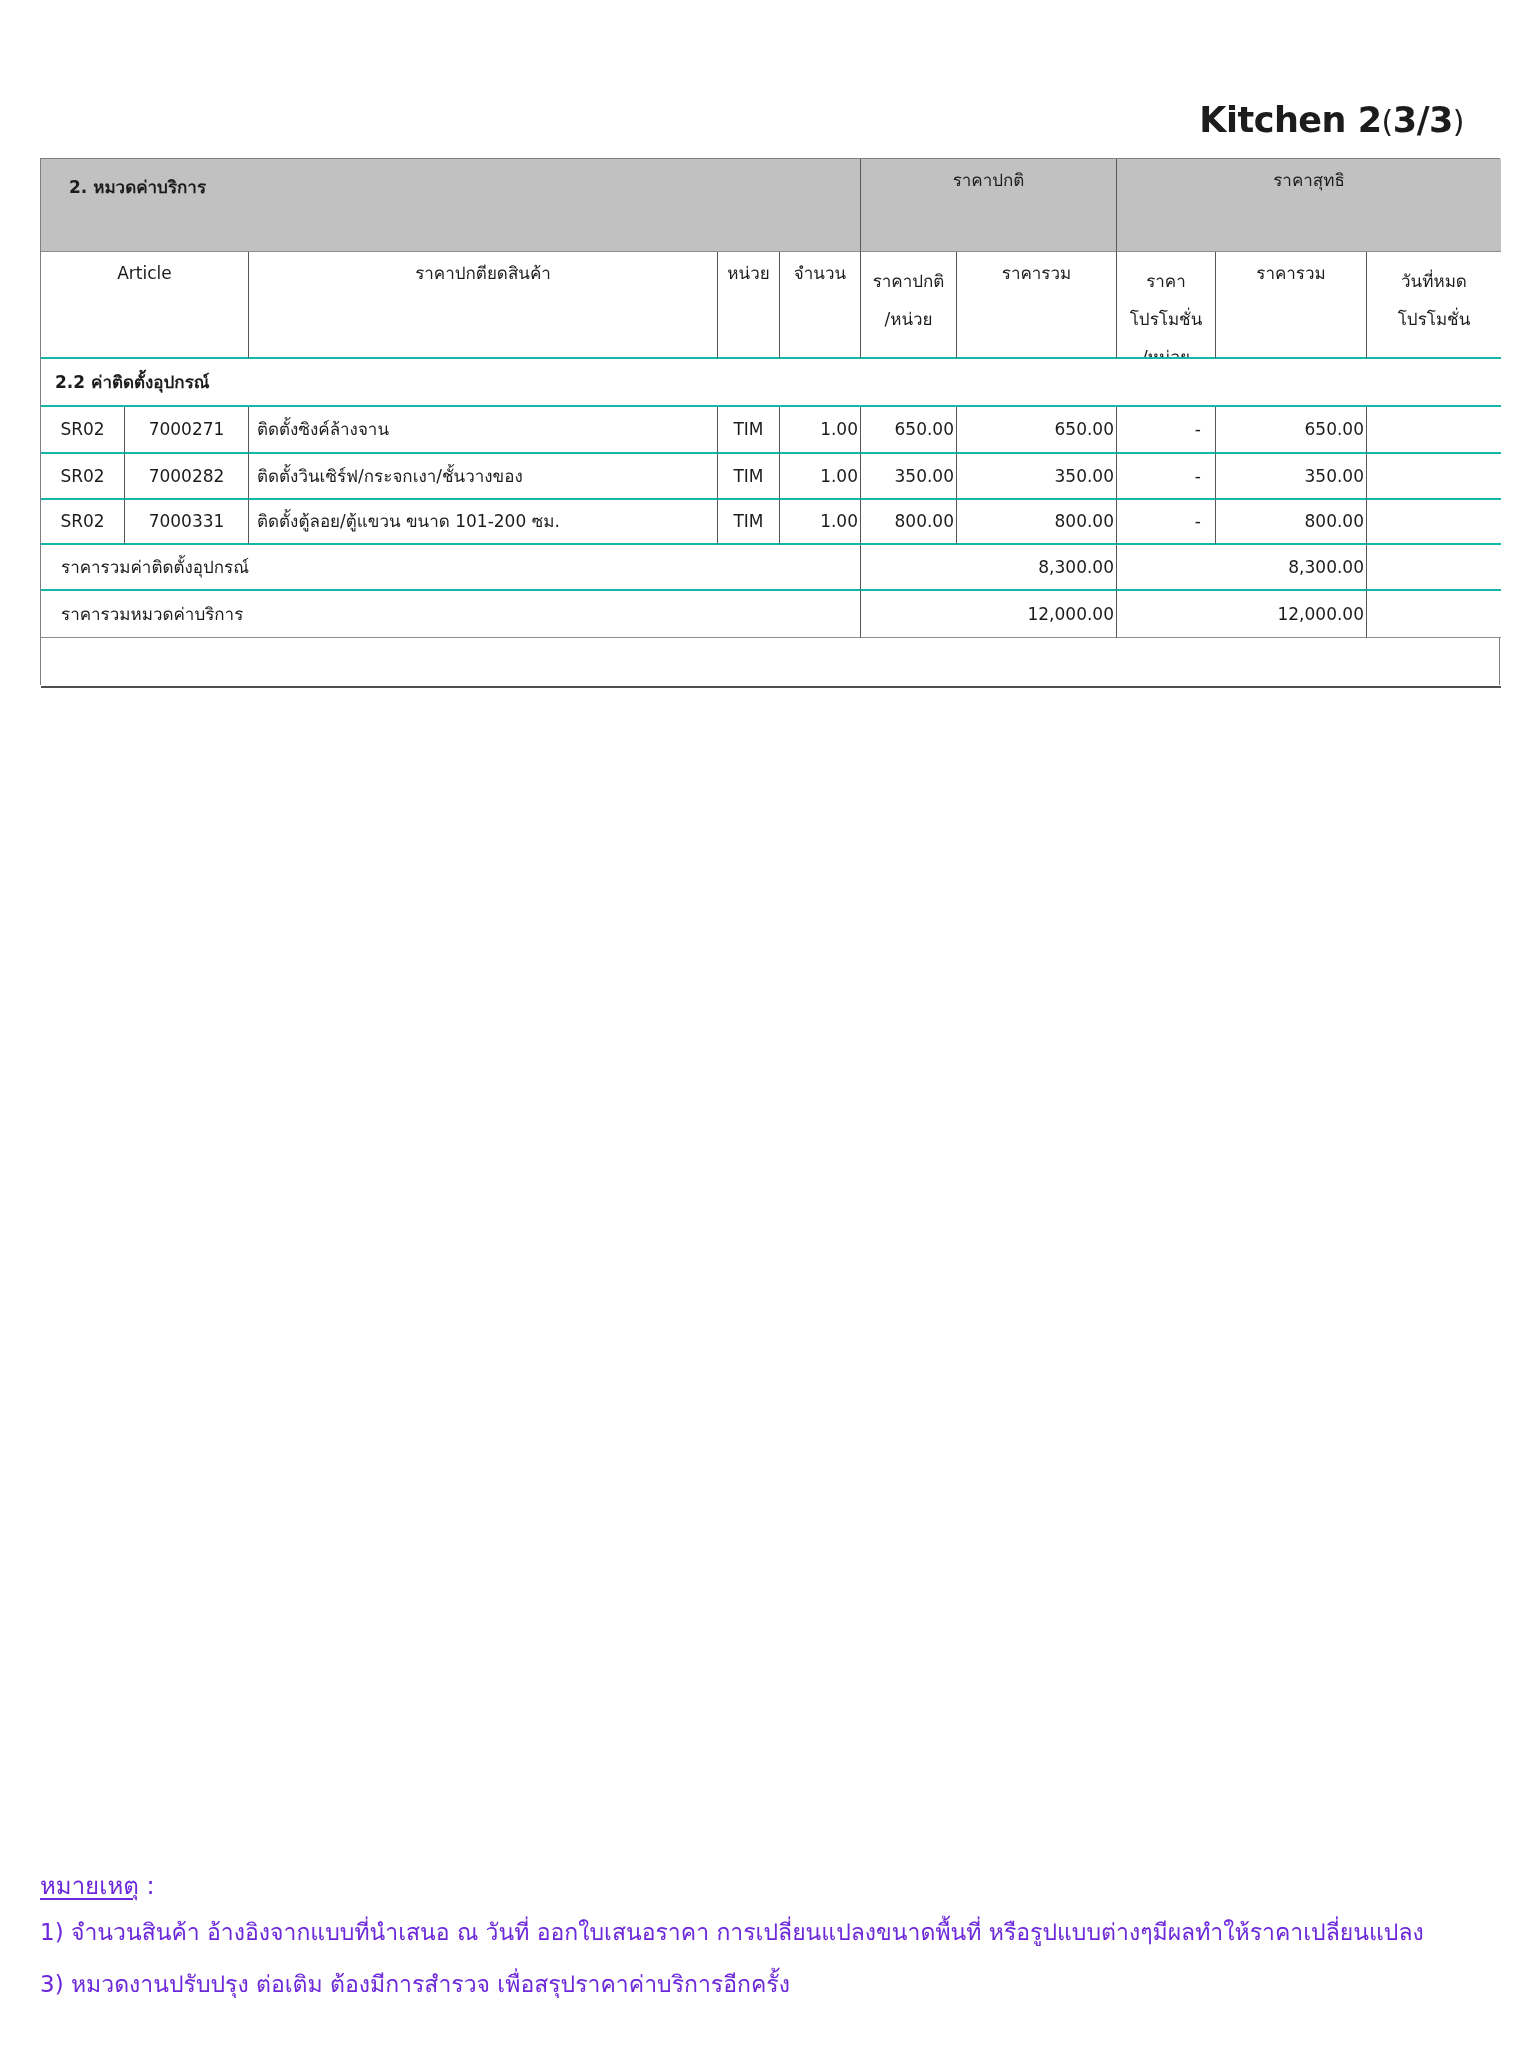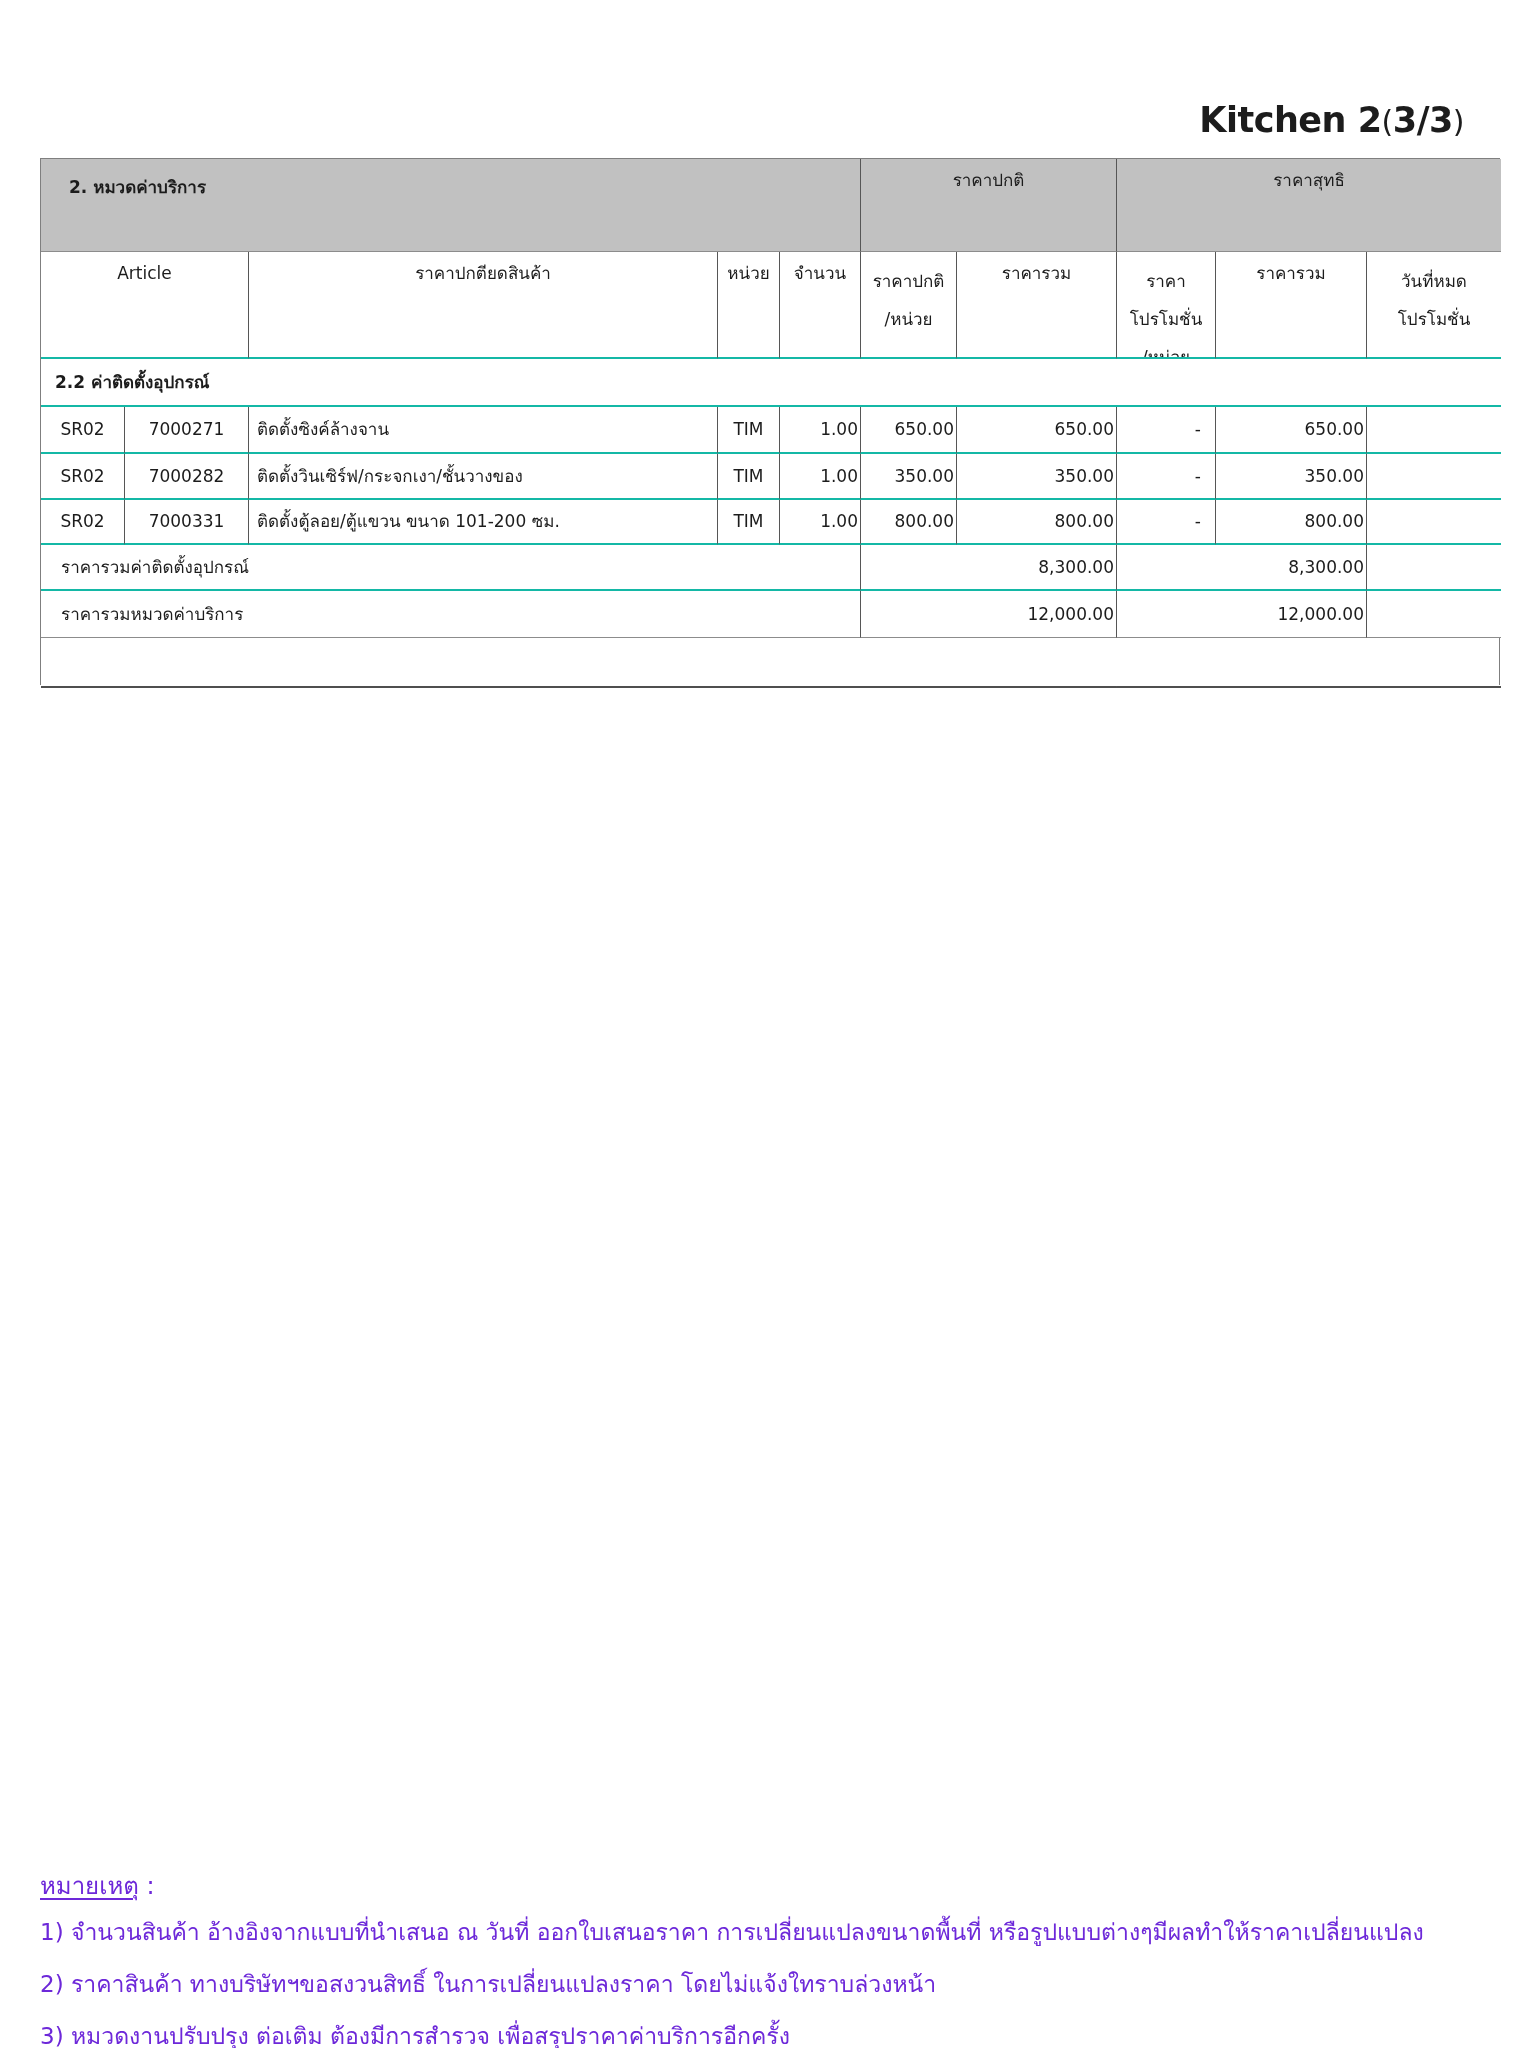--- a/index.html
+++ b/index.html
@@ -163,17 +163,16 @@
     <div class="c last bb-thin"></div>
 
     <div class="c gray tl indent3 sp7 bb-end">ราคารวมสุทธิ</div>
     <div class="c gray tr pr-total sp3 last bb-end">87,345.00</div>
 
   </div>
 
   <div class="notes">
     <div class="nh"><span class="u">หมายเหตุ</span> <span>:</span></div>
     <div class="ni">1) จำนวนสินค้า อ้างอิงจากแบบที่นำเสนอ ณ วันที่ ออกใบเสนอราคา การเปลี่ยนแปลงขนาดพื้นที่ หรือรูปแบบต่างๆมีผลทำให้ราคาเปลี่ยนแปลง</div>
-    <div class="ni">2) ราคาสินค้า ทางบริษัทฯขอสงวนสิทธิ์ ในการเปลี่ยนแปลงราคา โดยไม่แจ้งใทราบล่วงหน้า</div>
     <div class="ni">3) หมวดงานปรับปรุง ต่อเติม ต้องมีการสำรวจ เพื่อสรุปราคาค่าบริการอีกครั้ง</div>
   </div>
 
 </div>
 
 </body></html>

